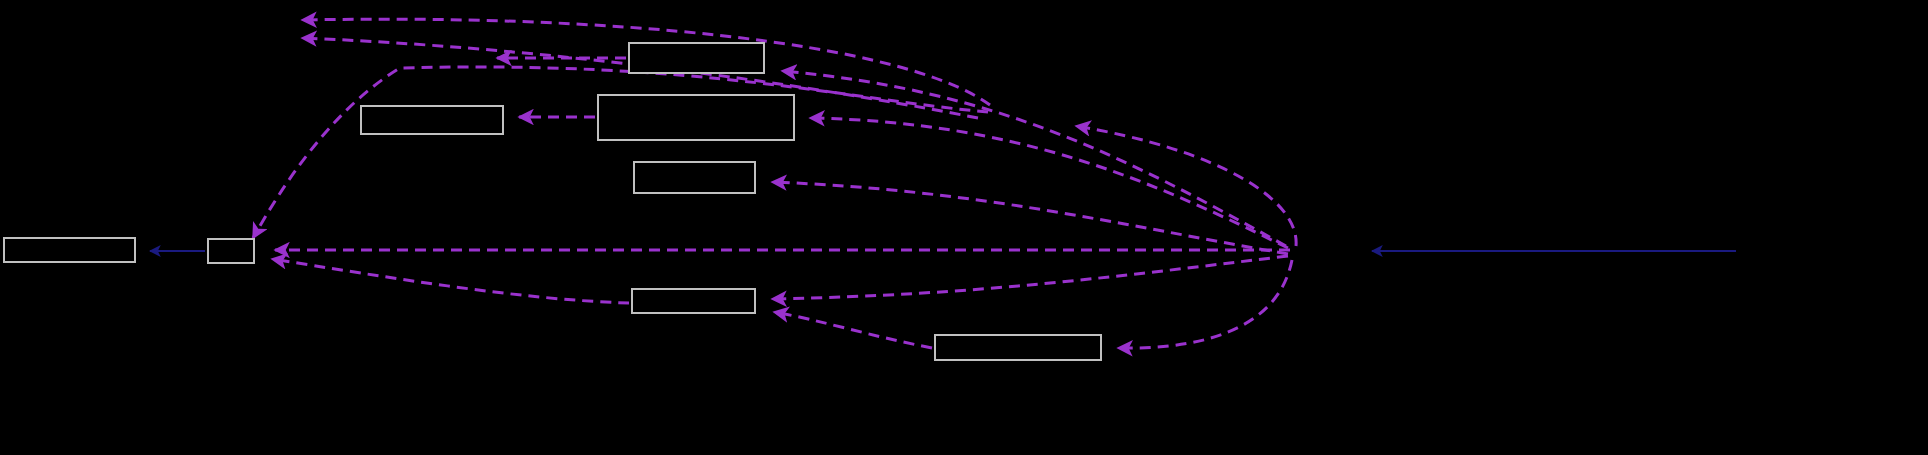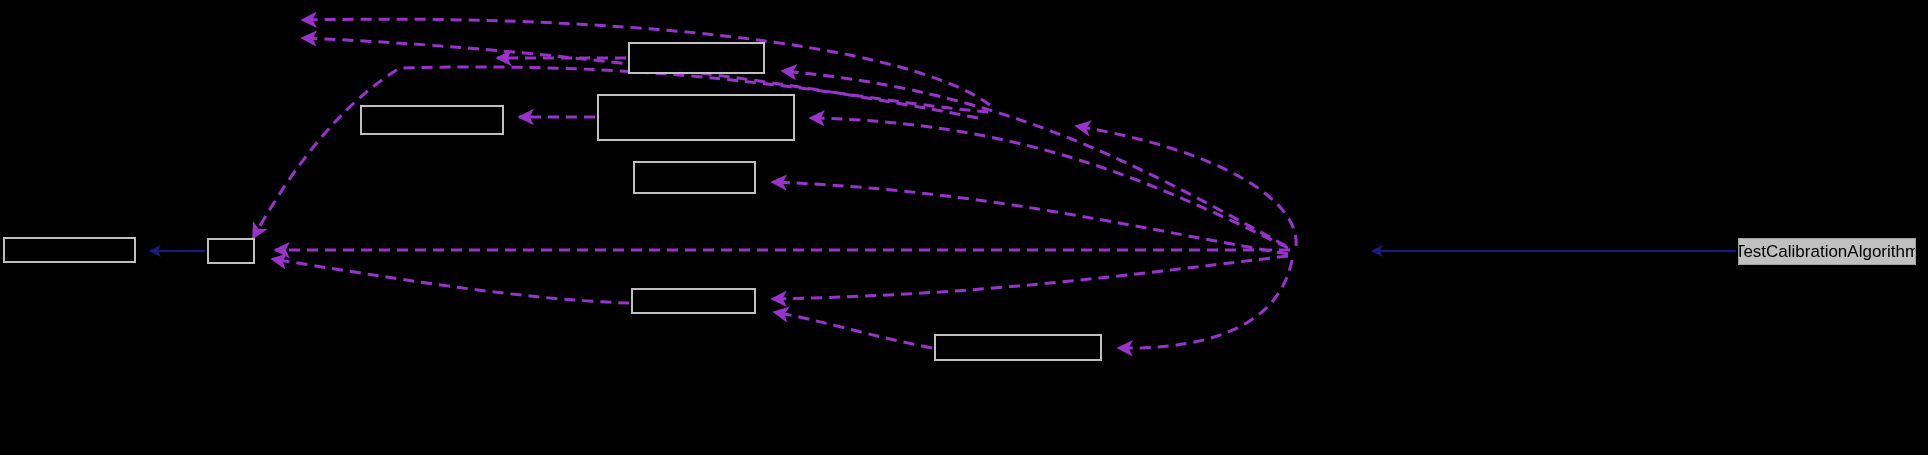--- a/index.html
+++ b/index.html
@@ -98,23 +98,20 @@
 
       <path d="M 629 303 C 520 300 380 276 272 259"></path>
 
       <path d="M 932 348 C 870 336 820 320 774 312"></path>
 
       <path d="M 1296 246 C 1300 200 1220 150 1076 126"></path>
 
     </g>
   </svg>
 
-  <div class="node highlight" style="left:1738px; top:238px; width:178px; height:27px;">
-    <span class="node-label">TestCalibrationAlgorithm</span>
-  </div>
 
   <div class="node" style="left:628px; top:42px; width:137px; height:32px;">
     <span class="node-label"></span>
   </div>
 
   <div class="node" style="left:360px; top:105px; width:144px; height:30px;">
     <span class="node-label"></span>
   </div>
 
   <div class="node" style="left:597px; top:94px; width:198px; height:47px;">

